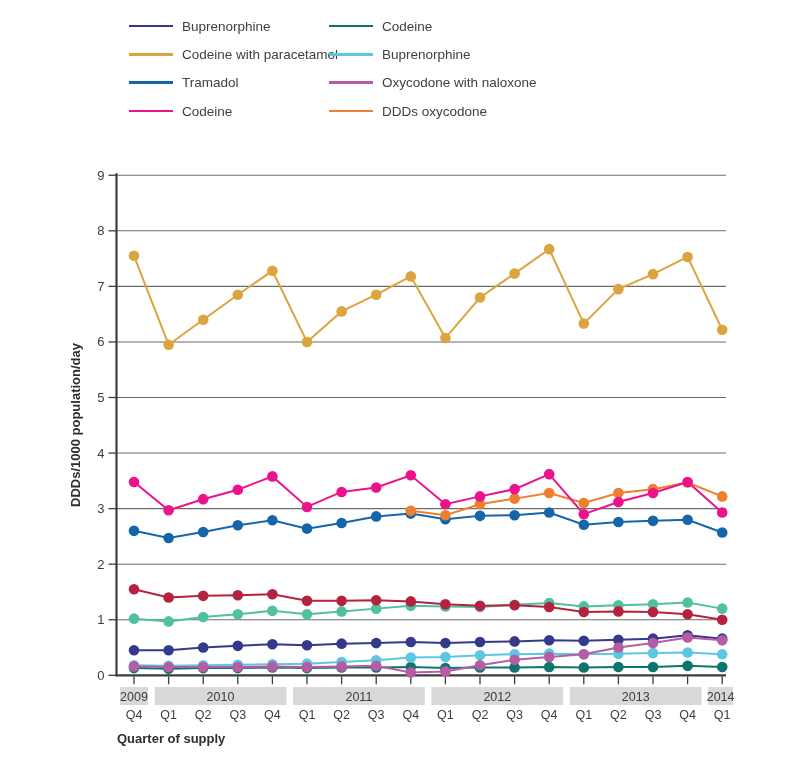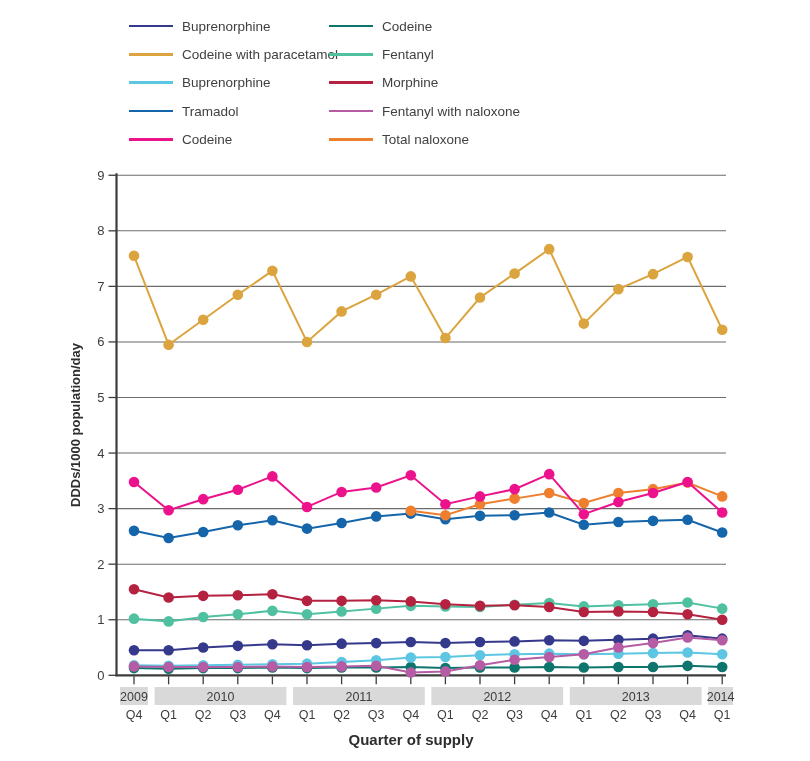--- a/index.html
+++ b/index.html
@@ -51,25 +51,24 @@
     left: 75px;
     top: 425px;
     transform: translate(-50%, -50%) rotate(-90deg);
     white-space: nowrap;
     font-size: 13px;
     font-weight: bold;
     color: #2e2e2e;
   }
   .xlabel {
     position: absolute;
-    left: 106px;
+    left: 117px;
     top: 731px;
     width: 610px;
-    text-align: center;
-    font-size: 15px;
+    font-size: 13px;
     font-weight: bold;
     color: #2e2e2e;
   }
 </style>
 </head>
 <body>
 
 <div class="figure">
   <div class="legend" id="legend">
       <div class="legend-item">
@@ -78,46 +77,38 @@
       </div>
       <div class="legend-item">
         <span class="legend-swatch" style="background: rgb(14, 117, 109);"></span>
         <span class="legend-label">Codeine</span>
       </div>
       <div class="legend-item">
         <span class="legend-swatch" style="background: rgb(219, 164, 62);"></span>
         <span class="legend-label">Codeine with paracetamol</span>
       </div>
       <div class="legend-item">
-        <span class="legend-swatch" style="background: rgb(79, 193, 161);"></span>
-        <span class="legend-label">Fentanyl</span>
-      </div>
-      <div class="legend-item">
         <span class="legend-swatch" style="background: rgb(93, 198, 226);"></span>
         <span class="legend-label">Buprenorphine</span>
       </div>
       <div class="legend-item">
-        <span class="legend-swatch" style="background: rgb(181, 34, 64);"></span>
-        <span class="legend-label">Morphine</span>
-      </div>
-      <div class="legend-item">
         <span class="legend-swatch" style="background: rgb(21, 101, 171);"></span>
         <span class="legend-label">Tramadol</span>
       </div>
       <div class="legend-item">
         <span class="legend-swatch" style="background: rgb(181, 92, 164);"></span>
-        <span class="legend-label">Fentanyl with naloxone</span>
+        <span class="legend-label">Oxycodone with naloxone</span>
       </div>
       <div class="legend-item">
         <span class="legend-swatch" style="background: rgb(236, 18, 140);"></span>
         <span class="legend-label">Codeine</span>
       </div>
       <div class="legend-item">
         <span class="legend-swatch" style="background: rgb(238, 127, 47);"></span>
-        <span class="legend-label">Total naloxone</span>
+        <span class="legend-label">DDDs oxycodone</span>
       </div>
     </div>
   <svg class="chart-svg" id="chart" width="810" height="761" viewBox="0 0 810 761">
       <line x1="108.5" x2="116.5" y1="675.3" y2="675.3" stroke="#3c3c3c" stroke-width="1.3"></line>
       <text x="104.5" y="679.8" text-anchor="end" font-size="13" font-family="&quot;Liberation Sans&quot;, sans-serif" fill="#3d3d3d" font-weight="normal">0</text>
       <line x1="116.5" x2="726" y1="619.74" y2="619.74" stroke="#6b6b6b" stroke-width="1.1"></line>
       <line x1="108.5" x2="116.5" y1="619.74" y2="619.74" stroke="#3c3c3c" stroke-width="1.3"></line>
       <text x="104.5" y="624.24" text-anchor="end" font-size="13" font-family="&quot;Liberation Sans&quot;, sans-serif" fill="#3d3d3d" font-weight="normal">1</text>
       <line x1="116.5" x2="726" y1="564.18" y2="564.18" stroke="#6b6b6b" stroke-width="1.1"></line>
       <line x1="108.5" x2="116.5" y1="564.18" y2="564.18" stroke="#3c3c3c" stroke-width="1.3"></line>

